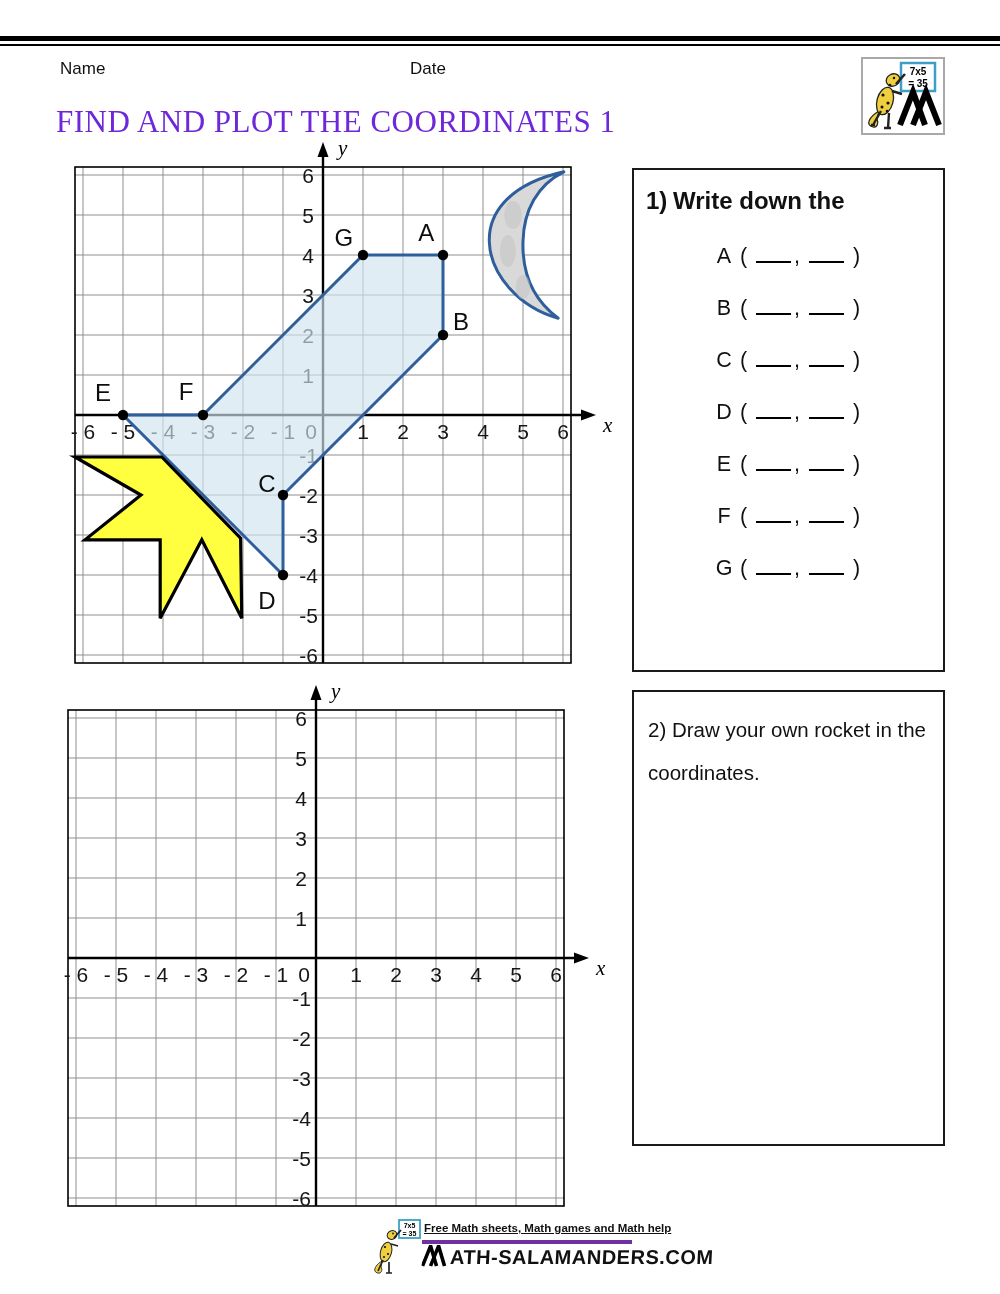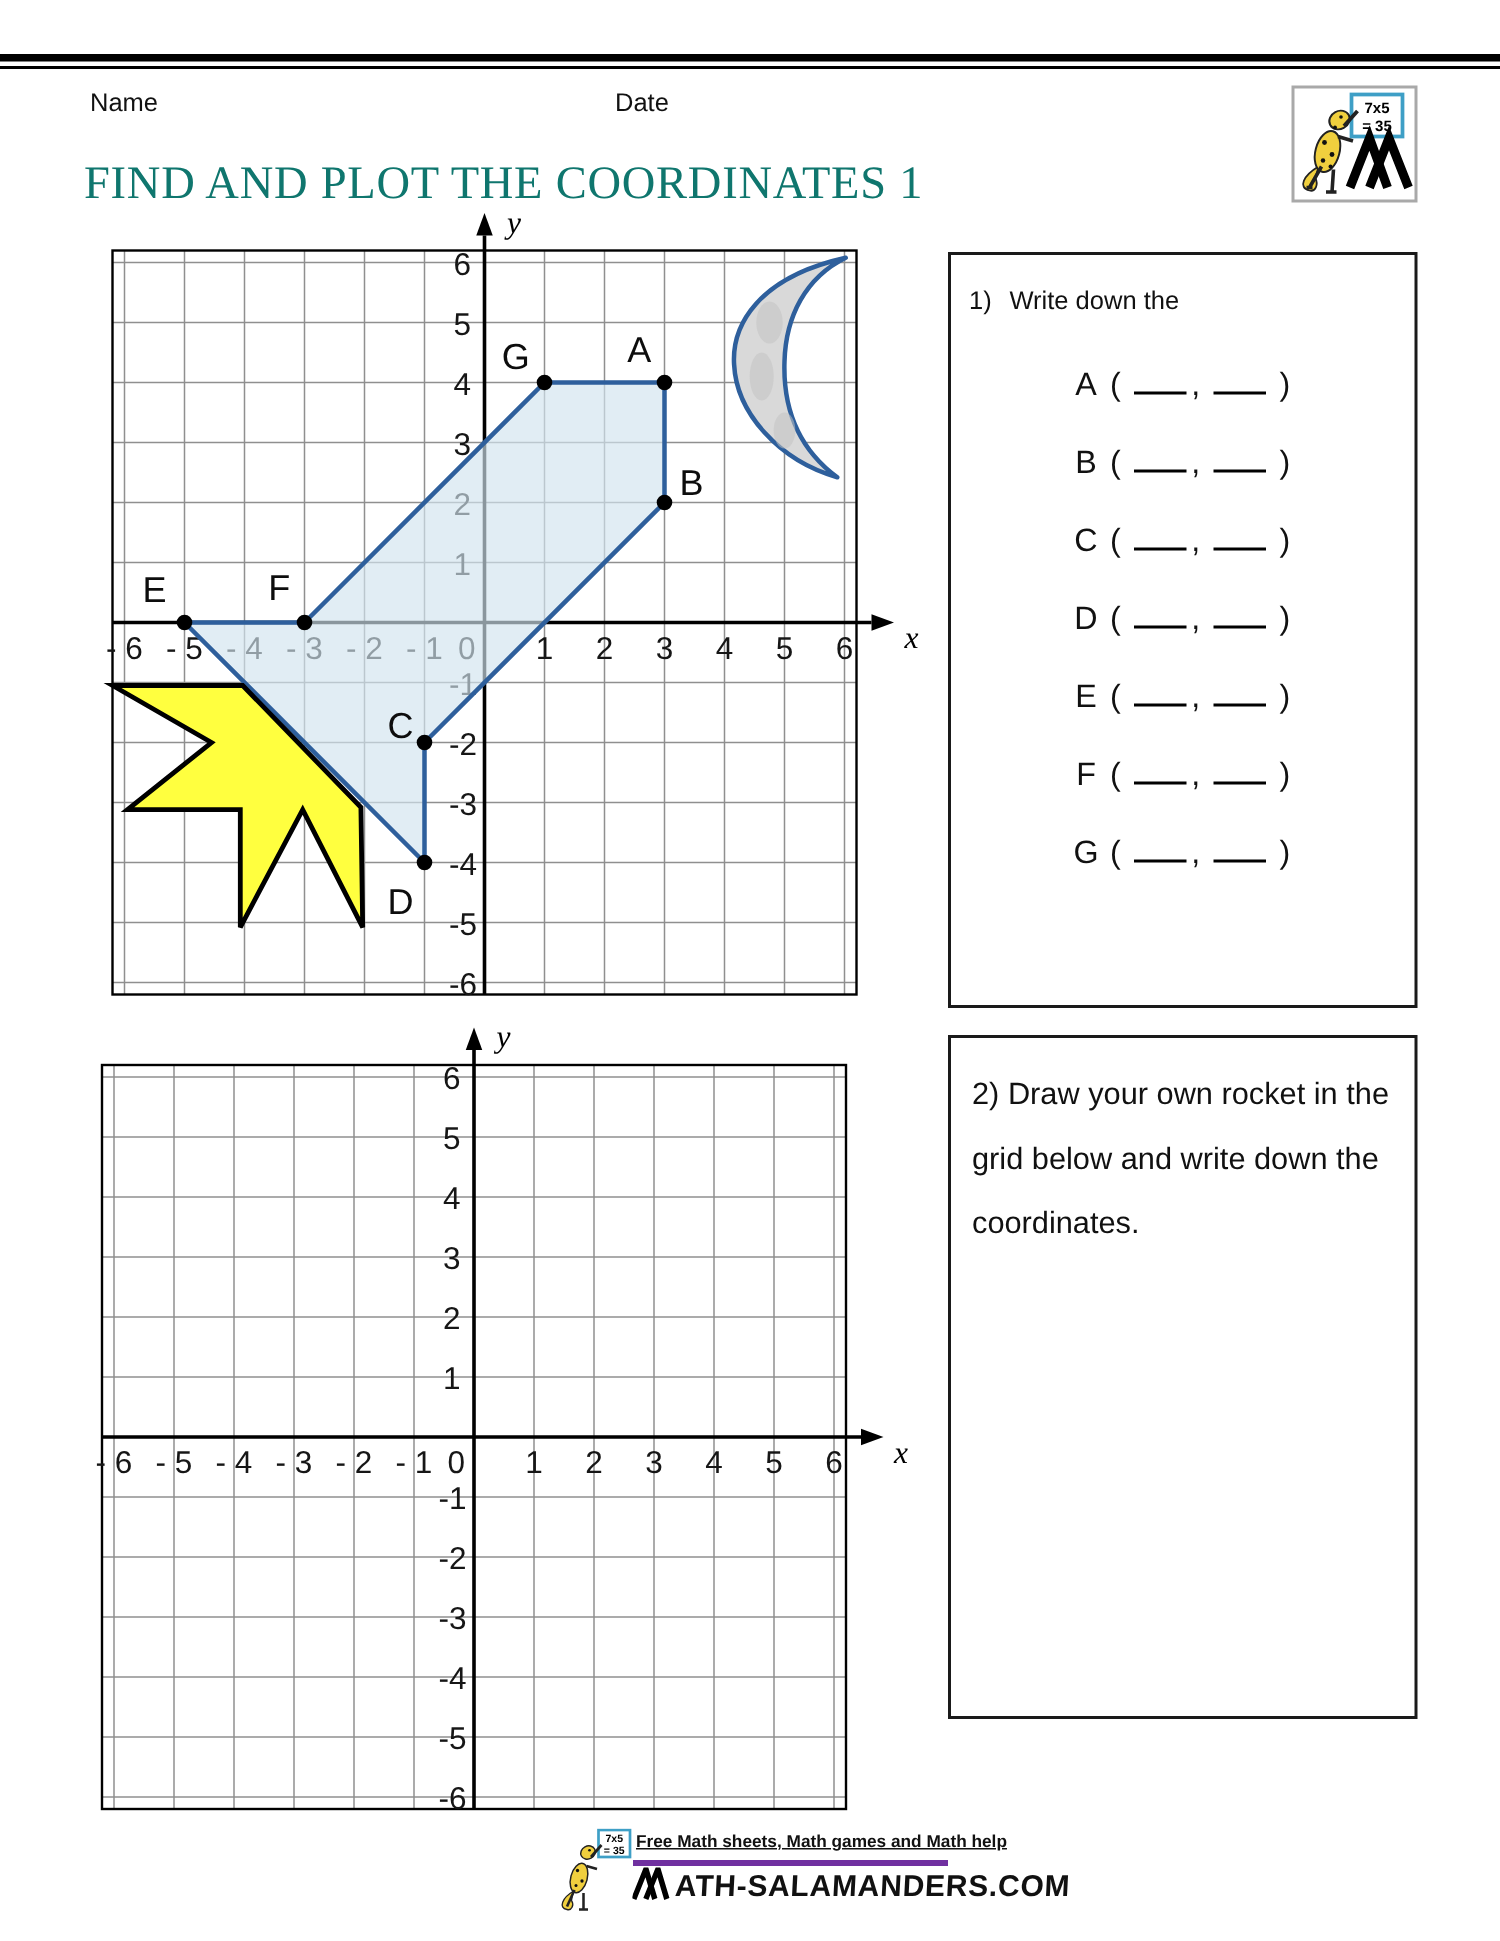--- a/index.html
+++ b/index.html
@@ -13,21 +13,21 @@
   #date-label{position:absolute;left:410px;top:59px;font-size:17px;}
   #page-title{position:absolute;left:56px;top:104px;font-family:"Liberation Serif",serif;
     font-size:31px;color:#3a6ca5;letter-spacing:0.5px;}
   #corner-logo{position:absolute;left:861px;top:57px;width:84px;height:78px;
     border:2px solid #a9a9a9;background:#fff;box-sizing:border-box;}
   #grid-top{position:absolute;left:55px;top:141px;}
   #grid-bottom{position:absolute;left:48px;top:684px;}
   .panel{position:absolute;border:2px solid #1a1a1a;width:313px;background:#fff;box-sizing:border-box;}
   #panel1{left:632px;top:168px;height:504px;padding:14px 8px 0 12px;}
   #panel2{left:632px;top:690px;height:456px;padding:16px 12px 0 14px;}
-  .q1-head{font-size:17px;line-height:34px;}
+  .q1-head{font-size:24px;line-height:34px;font-weight:bold;}
   .q1-num{display:inline-block;width:27px;}
   .q1-line2{margin-left:33px;}
   #coord-rows{margin-top:26px;padding-left:68px;}
   .coord-row{height:23px;margin-bottom:29px;font-size:21.5px;white-space:nowrap;}
   .pl{display:inline-block;width:20px;text-align:center;}
   .blank{display:inline-block;width:35px;height:15px;border-bottom:2.4px solid #000;margin:0 3px;}
   .p2line{font-size:20.5px;line-height:43px;}
   .tick{font-size:21px;fill:#161616;font-family:"Liberation Sans",sans-serif;}
   .axis-letter{font-size:21px;font-style:italic;font-family:"Liberation Serif",serif;fill:#000;}
   .point-label{font-size:24px;fill:#0d0d0d;font-family:"Liberation Sans",sans-serif;}
@@ -71,21 +71,21 @@
         <circle cx="20" cy="36" r="1.6"></circle>
         <circle cx="25" cy="44" r="1.6"></circle>
         <circle cx="19" cy="48" r="1.5"></circle>
         <circle cx="24" cy="52" r="1.3"></circle>
         <circle cx="27" cy="26" r="1.3"></circle>
       </g>
     </g>
   </svg>
 </div>
 
-<div id="page-title" style="color: #0f766e;">FIND AND PLOT THE COORDINATES 1</div>
+<div id="page-title" style="color: #6d28d9;">FIND AND PLOT THE COORDINATES 1</div>
 
 <svg id="grid-top" width="560" height="560">
     <line x1="28" y1="522" x2="28" y2="26" stroke="#8f8f8f" stroke-width="1"></line>
     <line x1="20" y1="514" x2="516" y2="514" stroke="#8f8f8f" stroke-width="1"></line>
     <line x1="68" y1="522" x2="68" y2="26" stroke="#8f8f8f" stroke-width="1"></line>
     <line x1="20" y1="474" x2="516" y2="474" stroke="#8f8f8f" stroke-width="1"></line>
     <line x1="108" y1="522" x2="108" y2="26" stroke="#8f8f8f" stroke-width="1"></line>
     <line x1="20" y1="434" x2="516" y2="434" stroke="#8f8f8f" stroke-width="1"></line>
     <line x1="148" y1="522" x2="148" y2="26" stroke="#8f8f8f" stroke-width="1"></line>
     <line x1="20" y1="394" x2="516" y2="394" stroke="#8f8f8f" stroke-width="1"></line>
@@ -227,21 +227,20 @@
       <div class="coord-row"><span class="pl">C</span><span> ( </span><span class="blank"></span><span>, </span><span class="blank"></span><span> )</span></div>
       <div class="coord-row"><span class="pl">D</span><span> ( </span><span class="blank"></span><span>, </span><span class="blank"></span><span> )</span></div>
       <div class="coord-row"><span class="pl">E</span><span> ( </span><span class="blank"></span><span>, </span><span class="blank"></span><span> )</span></div>
       <div class="coord-row"><span class="pl">F</span><span> ( </span><span class="blank"></span><span>, </span><span class="blank"></span><span> )</span></div>
       <div class="coord-row"><span class="pl">G</span><span> ( </span><span class="blank"></span><span>, </span><span class="blank"></span><span> )</span></div>
     </div>
 </div>
 
 <div id="panel2" class="panel">
   <div class="p2line">2) Draw your own rocket in the</div>
-  <div class="p2line">grid below and write down the</div>
   <div class="p2line">coordinates.</div>
 </div>
 
 <div id="footer">
   <svg id="f-logo" width="50" height="62" viewBox="0 0 50 62">
     <rect x="27" y="1" width="21" height="18" fill="#fff" stroke="#3e9fc6" stroke-width="1.8"></rect>
     <text x="37.5" y="9" text-anchor="middle" font-size="7" font-weight="bold">7x5</text>
     <text x="37.5" y="17" text-anchor="middle" font-size="7" font-weight="bold">= 35</text>
     <g stroke="#222" stroke-width="1" fill="#f0cf3e">
       <path d="M10 42 C3 46 0 53 6 54 C9 55 11 51 9 48 Z" stroke-width="0.9"></path>

